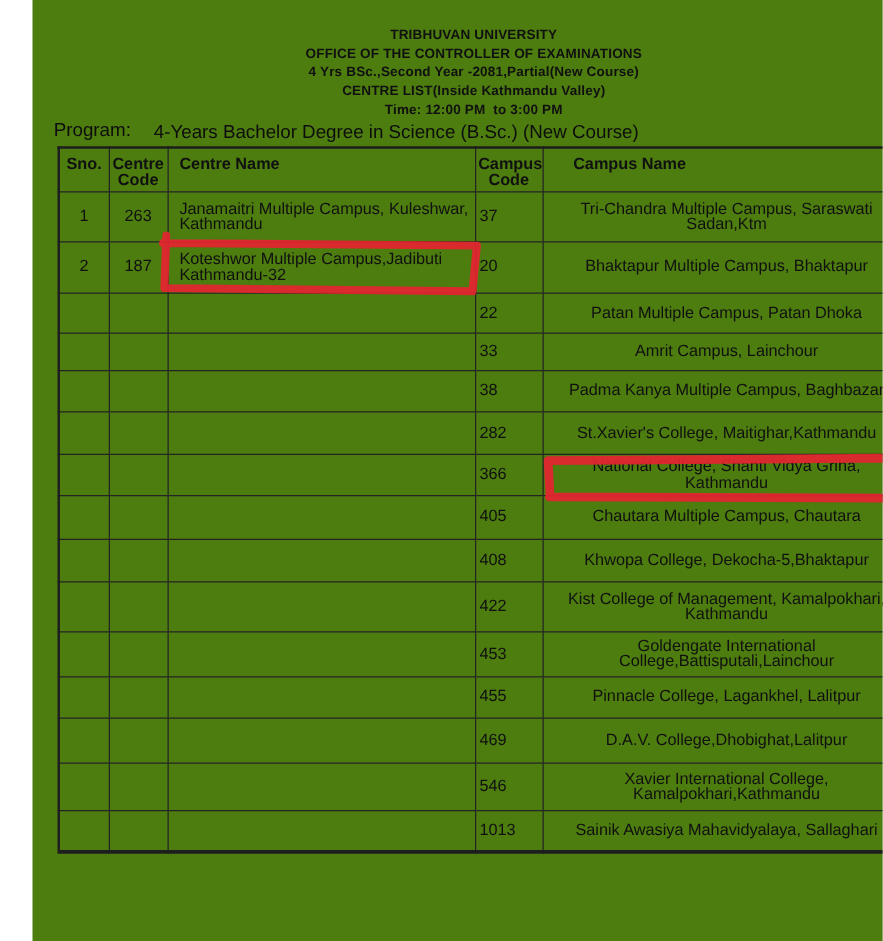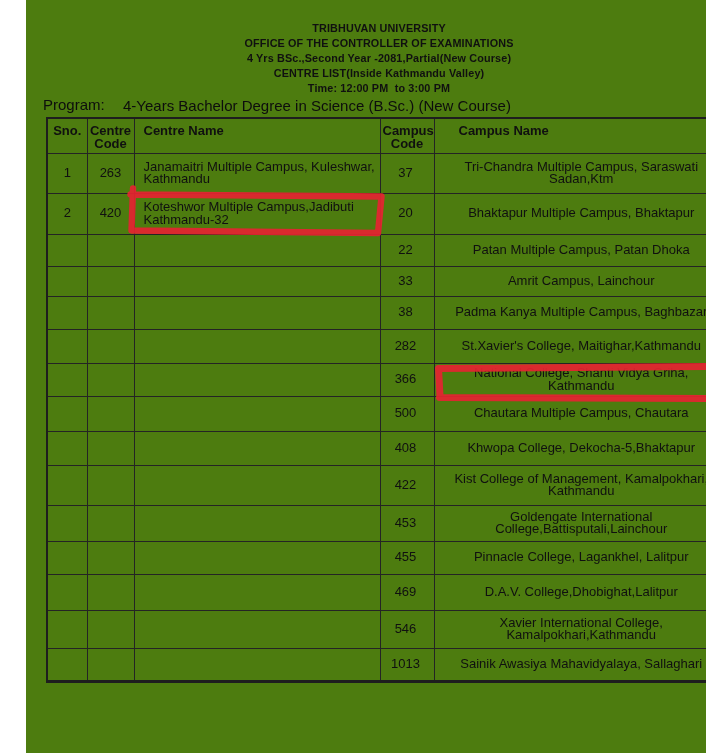--- a/index.html
+++ b/index.html
@@ -39,21 +39,21 @@
   }
   .centres th.c-name  { text-align:left; padding-left:9px; }
   .centres th.c-cname { text-align:left; padding-left:24px; }
   .centres td {
     vertical-align:middle; line-height:12.4px;
     white-space:pre-line; padding:1px 3px;
   }
   .centres td.c-sno   { text-align:center; }
   .centres td.c-code  { text-align:center; }
   .centres td.c-name  { text-align:left;  padding-left:9px;  }
-  .centres td.c-ccode { text-align:center; padding-right:6px; }
+  .centres td.c-ccode { text-align:left; padding-right:6px; }
   .centres td.c-cname { text-align:center;  padding-left:13px; }
 
   
   svg.marks { position:absolute; left:0; top:0; width:706px; height:753px; pointer-events:none; }
   svg.marks path { fill:none; stroke-linecap:round; stroke-linejoin:round; opacity:0.93; }
 </style>
 </head>
 <body>
 
 <div class="page">
@@ -95,21 +95,21 @@
         <td class="c-sno">1</td>
         <td class="c-code">263</td>
         <td class="c-name">Janamaitri Multiple Campus, Kuleshwar,
 Kathmandu</td>
         <td class="c-ccode">37</td>
         <td class="c-cname">Tri-Chandra Multiple Campus, Saraswati
 Sadan,Ktm</td>
       </tr>
       <tr style="height:41px">
         <td class="c-sno">2</td>
-        <td class="c-code">420</td>
+        <td class="c-code">187</td>
         <td class="c-name">Koteshwor Multiple Campus,Jadibuti
 Kathmandu-32</td>
         <td class="c-ccode">20</td>
         <td class="c-cname">Bhaktapur Multiple Campus, Bhaktapur</td>
       </tr>
       <tr style="height:32px">
         <td class="c-sno"></td>
         <td class="c-code"></td>
         <td class="c-name"></td>
         <td class="c-ccode">22</td>
@@ -140,21 +140,21 @@
         <td class="c-sno"></td>
         <td class="c-code"></td>
         <td class="c-name"></td>
         <td class="c-ccode">366</td>
         <td class="c-cname">National College, Shanti Vidya Griha, Kathmandu</td>
       </tr>
       <tr style="height:35px">
         <td class="c-sno"></td>
         <td class="c-code"></td>
         <td class="c-name"></td>
-        <td class="c-ccode">500</td>
+        <td class="c-ccode">405</td>
         <td class="c-cname">Chautara Multiple Campus, Chautara</td>
       </tr>
       <tr style="height:34px">
         <td class="c-sno"></td>
         <td class="c-code"></td>
         <td class="c-name"></td>
         <td class="c-ccode">408</td>
         <td class="c-cname">Khwopa College, Dekocha-5,Bhaktapur</td>
       </tr>
       <tr style="height:40px">

